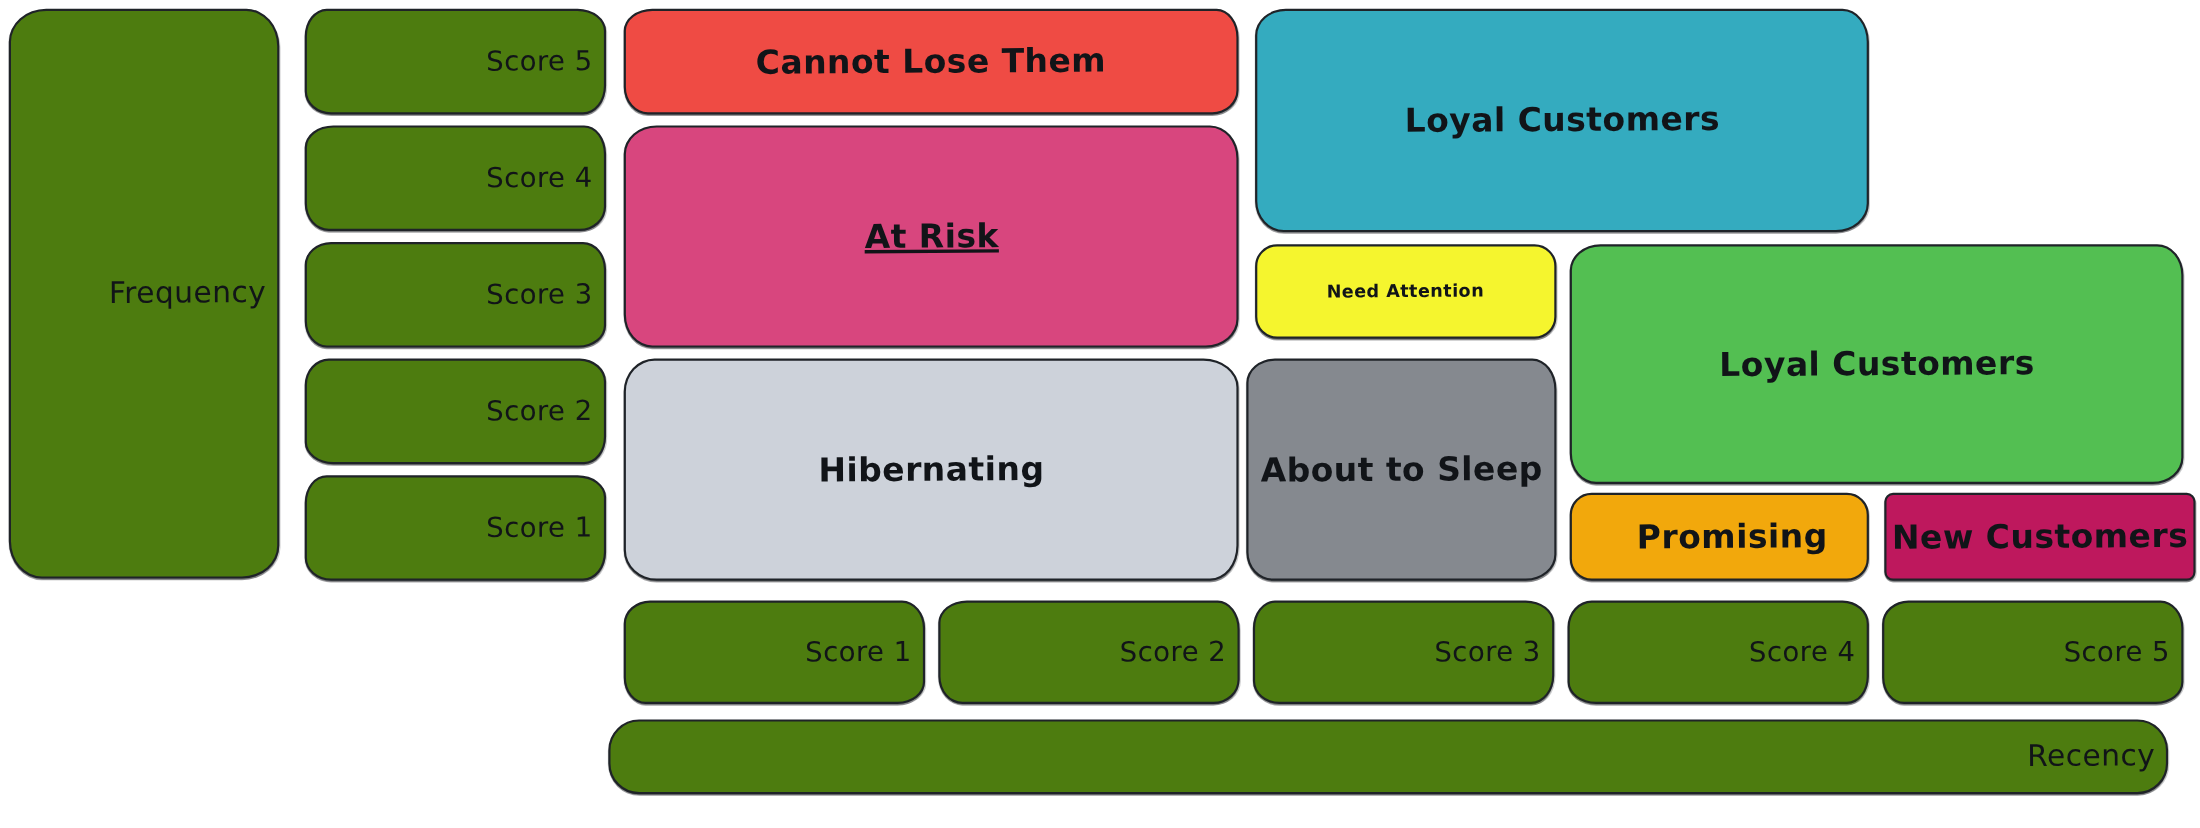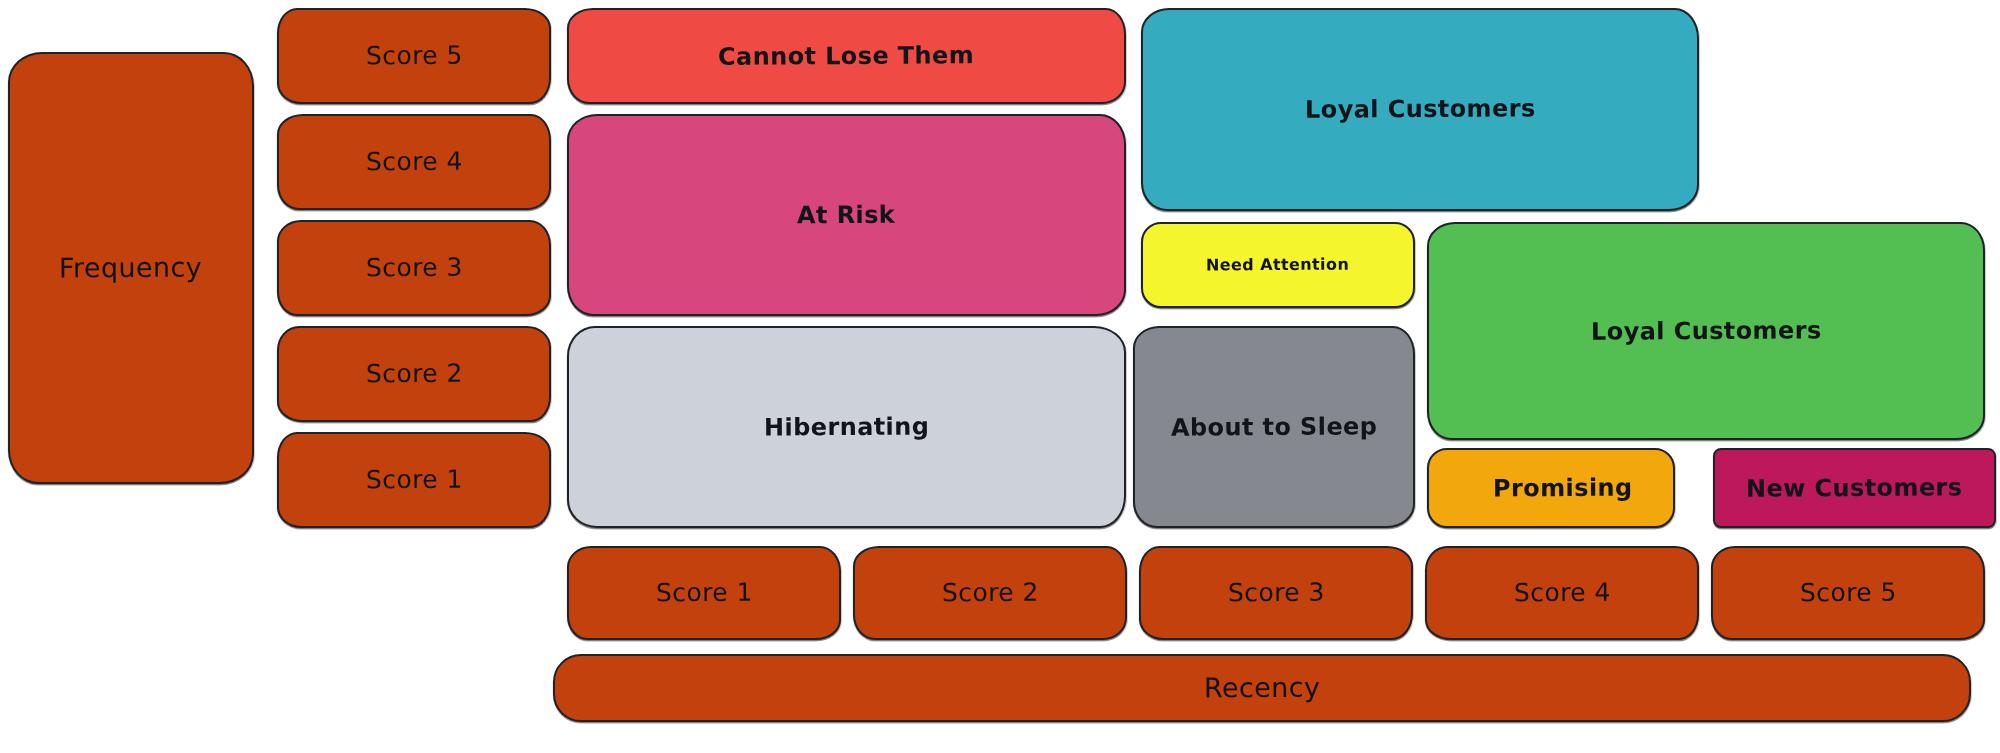--- a/index.html
+++ b/index.html
@@ -46,49 +46,50 @@
     white-space: nowrap;
   }
 
   
   .j1 { border-radius: 24px 21px 25px 20px / 21px 25px 20px 24px; }
   .j2 { border-radius: 20px 26px 21px 24px / 25px 20px 26px 21px; }
   .j3 { border-radius: 26px 20px 24px 22px / 20px 26px 22px 25px; }
   .j4 { border-radius: 22px 24px 20px 26px / 24px 21px 25px 20px; }
 
   .plain {
-    background: #c2410c;
+    background: #4d7c0f;
+    justify-content: flex-end;
   }
 
   .axis-label {
     font-size: 27px;
   }
   .score-label {
     font-size: 25px;
   }
   .seg-label {
-    font-size: 24px;
+    font-size: 30px;
     font-weight: 600;
   }
   .seg-label-sm {
     font-size: 16px;
     font-weight: 600;
   }
 
   
   .filled {
     border-width: 2px;
   }
 </style>
 </head>
 <body>
 
 <div id="canvas">
 
-  <div class="box plain j1 axis-label" style="left:8px; top:8px; width:246px; height:432px; border-radius:34px 30px 34px 30px / 30px 34px 30px 34px;margin-top:44px;">
+  <div class="box plain j1 axis-label" style="left:8px; top:8px; width:246px; height:518px; border-radius:34px 30px 34px 30px / 30px 34px 30px 34px;">
     <span class="lbl">Frequency</span>
   </div>
 
   <div class="box plain j2 score-label" style="left:277px; top:8px; width:274px; height:96px;">
     <span class="lbl">Score 5</span>
   </div>
   <div class="box plain j3 score-label" style="left:277px; top:114px; width:274px; height:96px;">
     <span class="lbl">Score 4</span>
   </div>
   <div class="box plain j1 score-label" style="left:277px; top:220px; width:274px; height:96px;">
@@ -98,21 +99,21 @@
     <span class="lbl">Score 2</span>
   </div>
   <div class="box plain j2 score-label" style="left:277px; top:432px; width:274px; height:96px;">
     <span class="lbl">Score 1</span>
   </div>
 
   <div class="box filled j3 seg-label" style="left:567px; top:8px; width:559px; height:96px; background:#EF4B44;">
     <span class="lbl">Cannot Lose Them</span>
   </div>
 
-  <div class="box filled j1 seg-label" style="left:567px; top:114px; width:559px; height:202px; background:#D8467E; border-radius:30px 26px 30px 26px / 26px 30px 26px 30px;">
+  <div class="box filled j1 seg-label" style="left:567px; top:114px; width:559px; height:202px; background:#D8467E; border-radius:30px 26px 30px 26px / 26px 30px 26px 30px;text-decoration:underline;">
     <span class="lbl">At Risk</span>
   </div>
 
   <div class="box filled j2 seg-label" style="left:567px; top:326px; width:559px; height:202px; background:#CDD2DA; border-radius:28px 32px 26px 30px / 30px 26px 32px 28px;">
     <span class="lbl">Hibernating</span>
   </div>
 
   <div class="box filled j4 seg-label" style="left:1141px; top:8px; width:558px; height:203px; background:#34ABBF; border-radius:28px 24px 30px 26px / 24px 30px 26px 28px;">
     <span class="lbl">Loyal Customers</span>
   </div>
@@ -123,21 +124,21 @@
   </div>
 
   <div class="box filled j3 seg-label" style="left:1427px; top:222px; width:558px; height:218px; background:#53BF52; border-radius:28px 24px 28px 24px / 24px 28px 24px 28px;">
     <span class="lbl">Loyal Customers</span>
   </div>
 
   <div class="box filled j4 seg-label" style="left:1133px; top:326px; width:282px; height:202px; background:#85898F; border-radius:26px 22px 28px 24px / 22px 28px 24px 26px;">
     <span class="lbl">About to Sleep</span>
   </div>
 
-  <div class="box filled j1 seg-label" style="left:1427px; top:448px; width:248px; height:80px; background:#F2A80C; border-radius:20px;padding-left:24px;">
+  <div class="box filled j1 seg-label" style="left:1427px; top:448px; width:272px; height:80px; background:#F2A80C; border-radius:20px;padding-left:24px;">
     <span class="lbl">Promising</span>
   </div>
 
   <div class="box filled j2 seg-label" style="left:1713px; top:448px; width:283px; height:80px; background:#be185d; border-radius:8px;">
     <span class="lbl">New Customers</span>
   </div>
 
   <div class="box plain j1 score-label" style="left:567px; top:546px; width:274px; height:94px;">
     <span class="lbl">Score 1</span>
   </div>

